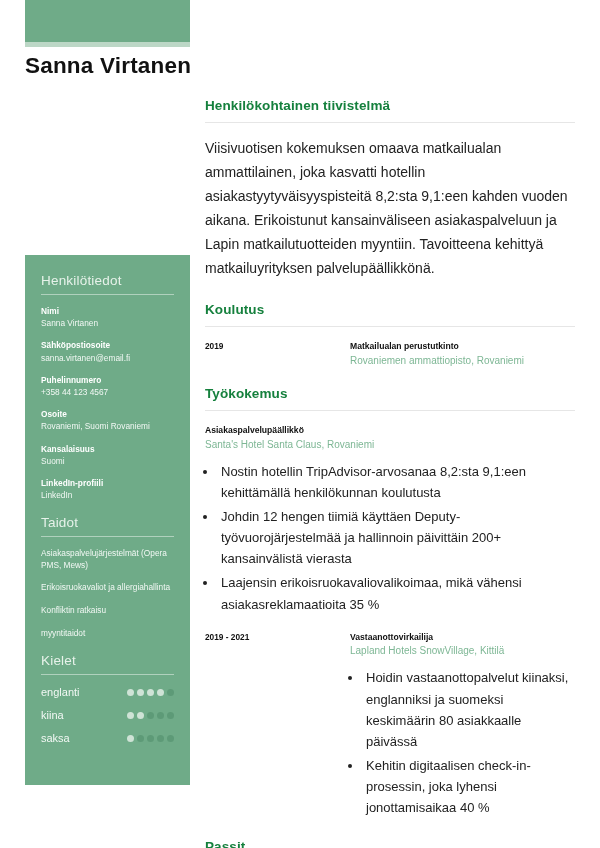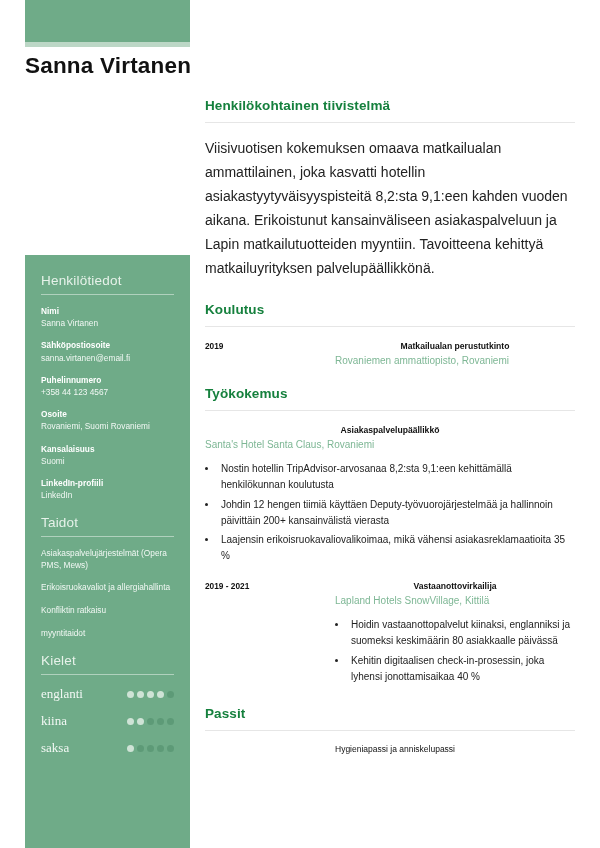--- a/index.html
+++ b/index.html
@@ -45,21 +45,21 @@
     letter-spacing: 0.2px;
     color: #111111;
   }
 
   
   .sidebar {
     position: absolute;
     left: 25px;
     top: 255px;
     width: 165px;
-    height: 593px;
+    height: 530px;
     background: #6fab88;
     padding: 18px 16px 0 16px;
     color: #ffffff;
   }
 
   .sb-section-title {
     font-size: 13.5px;
     font-weight: normal;
     color: #e7f2ea;
     letter-spacing: 0.2px;
@@ -95,23 +95,22 @@
     margin-bottom: 11px;
   }
 
   .lang-row {
     display: flex;
     align-items: center;
     justify-content: space-between;
     margin-bottom: 11px;
   }
   .lang-name {
-    font-size: 13px;
+    font-size: 11px;
     color: #f2f8f4;
-    font-family: Liberation Serif, serif;
   }
   .dots { display: flex; gap: 3px; }
   .dot {
     width: 7px;
     height: 7px;
     border-radius: 50%;
     background: #5d9a77;
   }
   .dot.on { background: #cfe3d6; }
 
@@ -140,49 +139,49 @@
 
   .summary-text {
     font-size: 14px;
     line-height: 1.72;
     color: #222222;
   }
 
   .entry {
     display: flex;
     margin-bottom: 4px;
+    gap: 15px;
   }
   .entry-date {
     width: 130px;
     flex: 0 0 130px;
     font-size: 8.3px;
     font-weight: bold;
     color: #111111;
     padding-top: 1px;
   }
   .entry-body { flex: 1; }
   .entry-title {
     font-size: 8.6px;
     font-weight: bold;
     color: #111111;
     line-height: 1.5;
-    text-align: center;
   }
   .entry-sub {
     font-size: 10px;
     color: #7eb795;
     line-height: 1.5;
   }
 
   .bullets {
     margin: 9px 0 0 13px;
     padding: 0;
   }
   .bullets li {
-    font-size: 10px;
+    font-size: 13px;
     line-height: 1.62;
     color: #222222;
     margin-bottom: 3px;
     padding-left: 3px;
   }
 
   .pass-body {
     margin-left: 130px;
     font-size: 8.5px;
     font-weight: normal;

